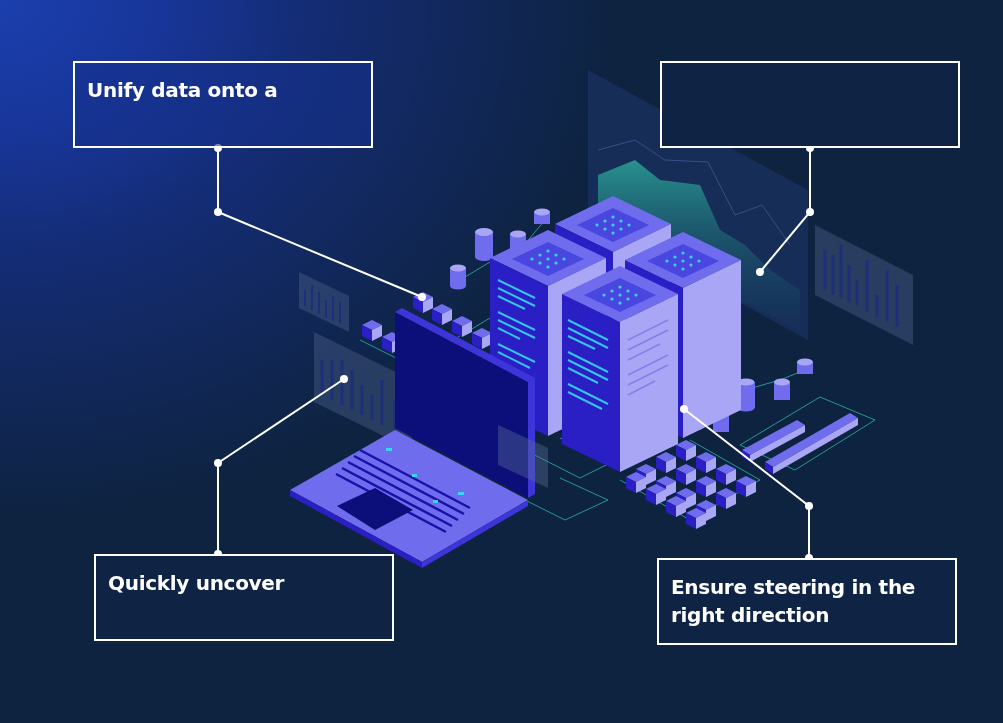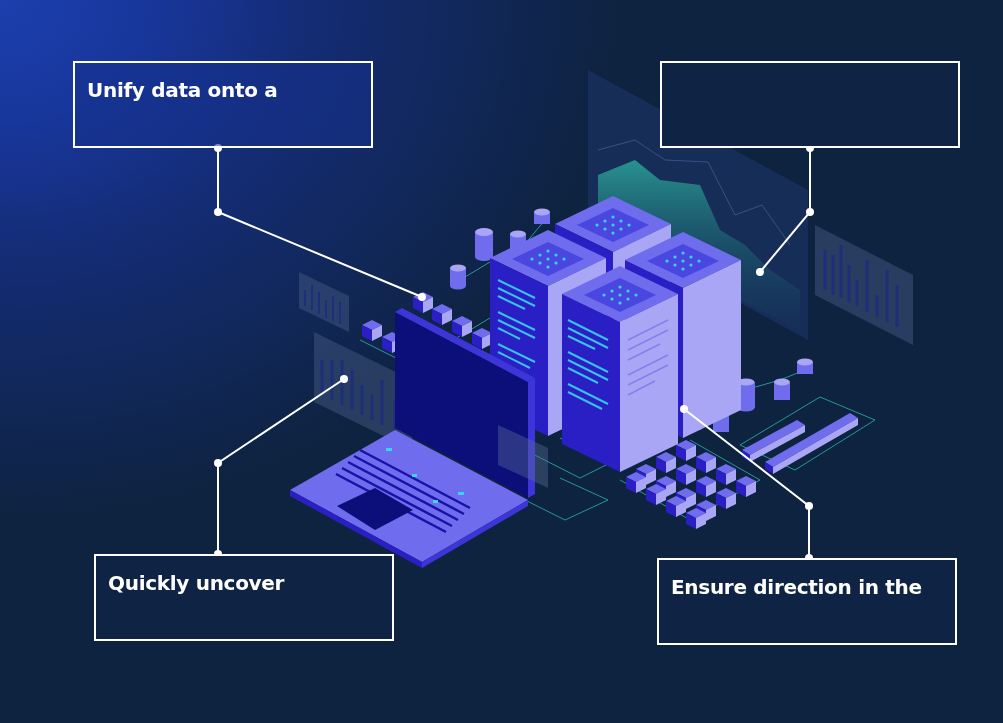--- a/index.html
+++ b/index.html
@@ -336,14 +336,15 @@
 
 <div class="callout" id="c1">
   <span class="line">Unify data onto a</span>
 </div>
 <div class="callout" id="c2">
 </div>
 <div class="callout" id="c3">
   <span class="line">Quickly uncover</span>
 </div>
 <div class="callout" id="c4">
-  <span class="line">Ensure direction in the</span>
+  <span class="line">Ensure steering in the</span>
+  <span class="line">right direction</span>
 </div>
 
 </body></html>

